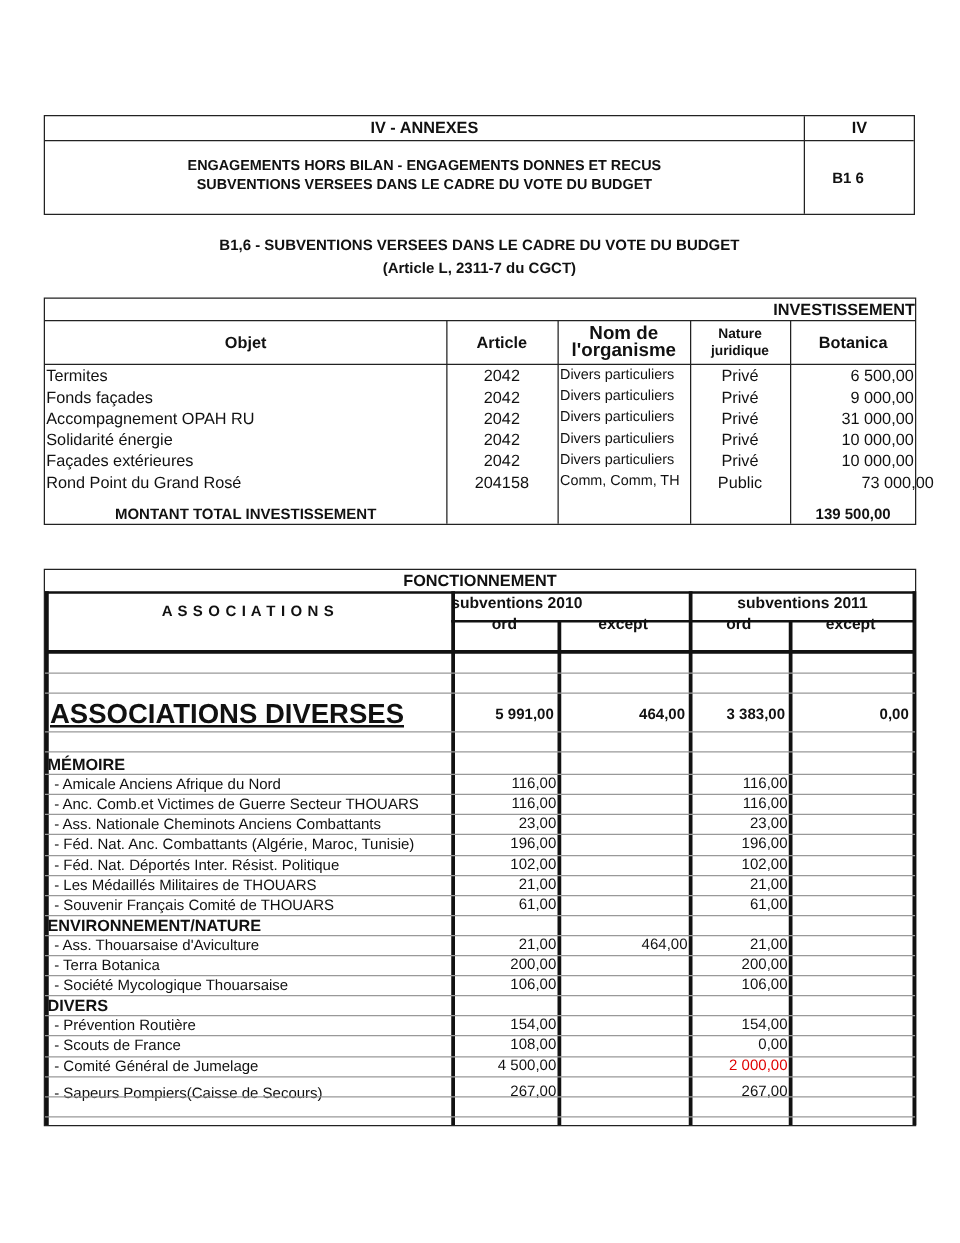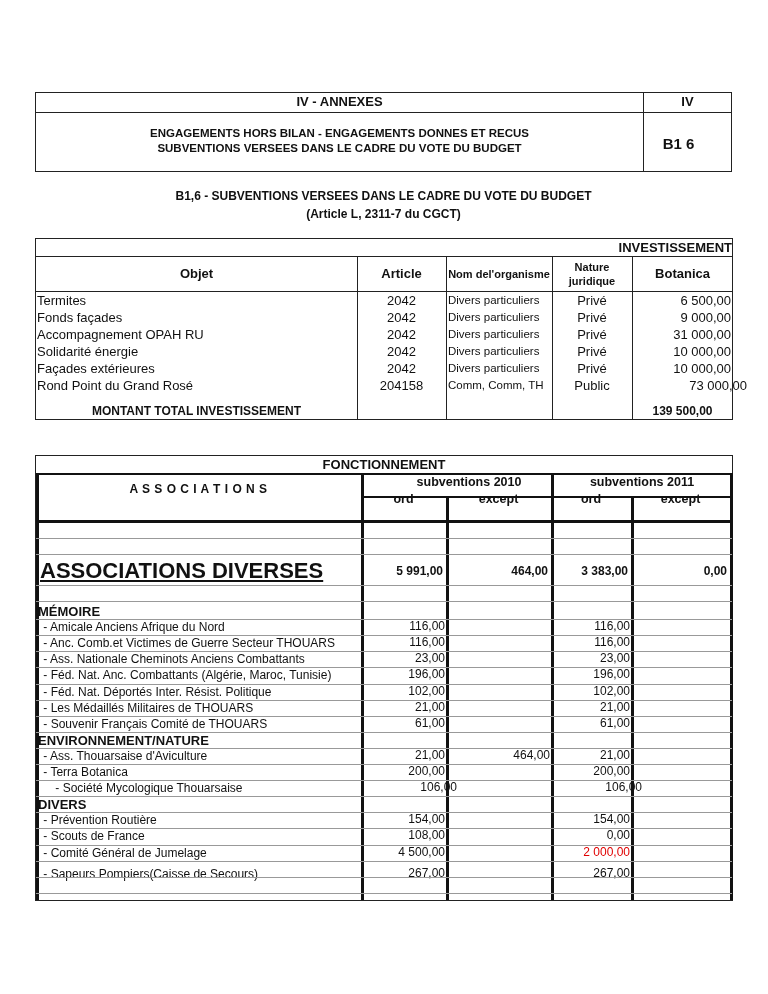--- a/index.html
+++ b/index.html
@@ -7,21 +7,21 @@
   .abs { position:absolute; }
   .b { font-weight:bold; }
 
   
   #hdr { left:35px; top:92px; width:697px; height:80px; border:1.5px solid #222; box-sizing:border-box; }
   #hdr .row1 { position:absolute; left:0; top:0; width:100%; height:19px; border-bottom:1.5px solid #222; }
   #hdr .vsep { position:absolute; left:607px; top:0; bottom:0; border-left:1.5px solid #222; }
   #hdr .t1 { position:absolute; left:0; width:607px; top:1px; font-size:13px; font-weight:bold; text-align:center; }
   #hdr .t1r { position:absolute; left:608px; right:0; top:1px; font-size:13px; font-weight:bold; text-align:center; }
   #hdr .t2 { position:absolute; left:0; width:607px; top:33px; font-size:11.5px; font-weight:bold; text-align:center; line-height:15px; }
-  #hdr .t2r { position:absolute; left:590px; right:0; top:42px; font-size:15px; font-weight:bold; text-align:center; }
+  #hdr .t2r { position:absolute; left:590px; right:0; top:42px; font-size:12px; font-weight:bold; text-align:center; }
 
   .title { left:35px; width:697px; text-align:center; font-weight:bold; font-size:12px; }
 
   
   #inv { left:35px; top:238px; width:698px; height:182px; border:1.5px solid #222; box-sizing:border-box; }
   #inv .cap { position:absolute; left:0; right:0; top:0; height:17px; border-bottom:1.5px solid #222; font-weight:bold; font-size:13px; text-align:right; line-height:17px; }
   #inv .hrow { position:absolute; left:0; right:0; top:17px; height:35px; border-bottom:1.5px solid #222; }
   #inv .vl { position:absolute; top:17px; bottom:0; border-left:1.5px solid #222; }
   #inv .hcell { position:absolute; top:17px; height:35px; display:flex; align-items:center; justify-content:center; text-align:center; font-weight:bold; line-height:14px; }
   #inv .drow { position:absolute; left:0; right:0; height:17px; font-size:13px; line-height:17px; }
@@ -59,21 +59,21 @@
 <div id="inv" class="abs">
   <div class="cap">INVESTISSEMENT</div>
   <div class="hrow"></div>
   <div class="vl" style="left:321px;"></div>
   <div class="vl" style="left:410px;"></div>
   <div class="vl" style="left:516px;"></div>
   <div class="vl" style="left:596px;"></div>
 
   <div class="hcell" style="left:0;width:321px;font-size:13px;">Objet</div>
   <div class="hcell" style="left:321px;width:89px;font-size:13px;">Article</div>
-  <div class="hcell" style="left:410px;width:106px;font-size:11px;flex-direction:row;">
+  <div class="hcell" style="left:410px;width:106px;font-size:15px;flex-direction:column;">
     <div>Nom de</div>
     <div>l'organisme</div>
   </div>
   <div class="hcell" style="left:516px;width:80px;font-size:11px;flex-direction:column;">
     <div>Nature</div>
     <div>juridique</div>
   </div>
   <div class="hcell" style="left:596px;width:101px;font-size:13px;">Botanica</div>
 
   <div id="inv-rows">
@@ -133,21 +133,21 @@
   <div class="vl" style="left:325px;"></div>
   <div class="vl" style="left:410px;top:41px;"></div>
   <div class="vl" style="left:515px;"></div>
   <div class="vl" style="left:595px;top:41px;"></div>
   <div class="vl" style="left:694px;"></div>
 
   <div class="hline" style="left:325px;top:40px;border-top:2.5px solid #111;"></div>
   <div class="hl-thick" style="top:64px;"></div>
 
   <div class="gl b" style="left:0;width:325px;top:26px;text-align:center;font-size:12px;letter-spacing:0.5px;">A S S O C I A T I O N S</div>
-  <div class="gl b" style="left:325px;width:216px;top:19px;text-align:center;font-size:12.5px;">subventions 2010</div>
+  <div class="gl b" style="left:325px;width:216px;top:19px;text-align:left;font-size:12.5px;">subventions 2010</div>
   <div class="gl b" style="left:515px;width:182px;top:19px;text-align:center;font-size:12.5px;">subventions 2011</div>
   <div class="gl b" style="left:325px;width:85px;top:36px;text-align:center;font-size:12.5px;">ord</div>
   <div class="gl b" style="left:410px;width:105px;top:36px;text-align:center;font-size:12.5px;">except</div>
   <div class="gl b" style="left:515px;width:80px;top:36px;text-align:center;font-size:12.5px;">ord</div>
   <div class="gl b" style="left:595px;width:99px;top:36px;text-align:center;font-size:12.5px;">except</div>
 
   <div id="fct-body">
       <div class="hline" style="top:82px;"></div>
       <div class="hline" style="top:98px;"></div>
       <div style="position:absolute;left:0;right:0;top:99px;height:30px;">
@@ -211,21 +211,21 @@
         <div class="gl num" style="left:410px;width:104px;top:0;text-align:right;">464,00</div>
         <div class="gl num" style="left:515px;width:79px;top:0;text-align:right;">21,00</div>
       </div>
       <div class="hline" style="top:308.00000000000006px;"></div>
       <div style="position:absolute;left:0;right:0;top:308.00000000000006px;height:16.1px;">
         <div class="gl" style="left:4px;top:1px;white-space:pre;"> - Terra Botanica</div>
         <div class="gl num" style="left:325px;width:84px;top:0;text-align:right;">200,00</div>
         <div class="gl num" style="left:515px;width:79px;top:0;text-align:right;">200,00</div>
       </div>
       <div class="hline" style="top:324.1000000000001px;"></div>
-      <div style="position:absolute;left:0;right:0;top:324.1000000000001px;height:16.1px;margin-left:12px;">
+      <div style="position:absolute;left:0;right:0;top:324.1000000000001px;height:16.1px;">
         <div class="gl" style="left:4px;top:1px;white-space:pre;"> - Société Mycologique Thouarsaise</div>
         <div class="gl num" style="left:325px;width:84px;top:0;text-align:right;">106,00</div>
         <div class="gl num" style="left:515px;width:79px;top:0;text-align:right;">106,00</div>
       </div>
       <div class="hline" style="top:340.2000000000001px;"></div>
       <div class="gl b" style="left:2px;top:341.2000000000001px;font-size:13px;">DIVERS</div>
       <div class="hline" style="top:356.3000000000001px;"></div>
       <div style="position:absolute;left:0;right:0;top:356.3000000000001px;height:16.1px;">
         <div class="gl" style="left:4px;top:1px;white-space:pre;"> - Prévention Routière</div>
         <div class="gl num" style="left:325px;width:84px;top:0;text-align:right;">154,00</div>

